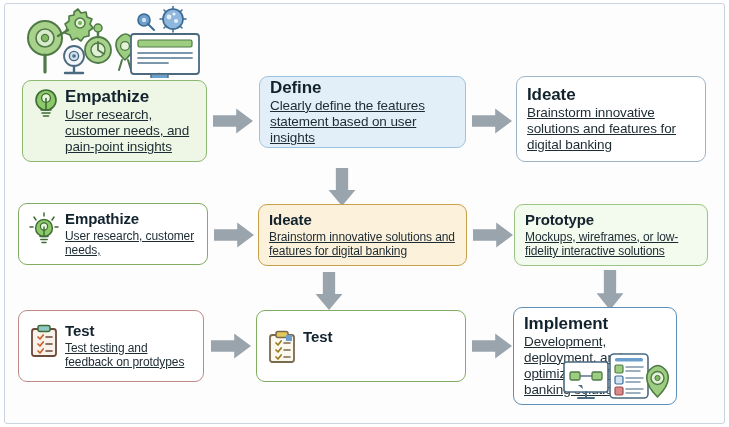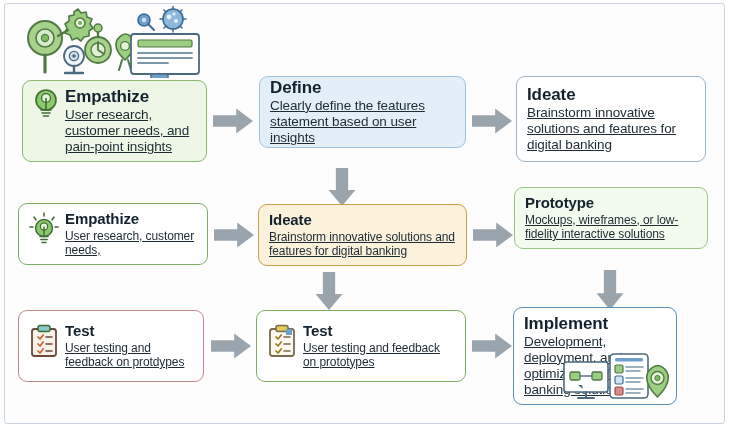--- a/index.html
+++ b/index.html
@@ -239,21 +239,21 @@
     <div class="card-body">
       <div class="card-text">
         <div class="card-title">Ideate</div>
         <div class="card-desc">Brainstorm innovative solutions and features for digital banking</div>
       </div>
     </div>
   </div>
 
   <div class="arrow-r" style="left:473px; top:222px; width:40px; height:26px;"></div>
 
-  <div class="card mint t15" style="left:514px; top:187px; width:194px; height:62px;">
+  <div class="card mint t15" style="left:514px; top:204px; width:194px; height:62px;">
     <div class="card-body">
       <div class="card-text">
         <div class="card-title">Prototype</div>
         <div class="card-desc">Mockups, wireframes, or low-fidelity interactive solutions</div>
       </div>
     </div>
   </div>
 
   <div class="arrow-d" style="left:315px; top:272px; width:28px; height:38px;"></div>
 
@@ -266,21 +266,21 @@
           <rect x="3" y="5" width="24" height="27" rx="2.5" fill="#f7f3ea" stroke="#6b4a3c" stroke-width="1.8"></rect>
           <rect x="9" y="1.5" width="12" height="6" rx="2" fill="#8fc9c6" stroke="#3f6b34" stroke-width="1.5"></rect>
           <path d="M9 13 l2 2 3.2 -4" stroke="#c9622f" stroke-width="1.7" fill="none" stroke-linecap="round" stroke-linejoin="round"></path>
           <path d="M9 20 l2 2 3.2 -4" stroke="#c9622f" stroke-width="1.7" fill="none" stroke-linecap="round" stroke-linejoin="round"></path>
           <path d="M9 27 l2 2 3.2 -4" stroke="#c9622f" stroke-width="1.7" fill="none" stroke-linecap="round" stroke-linejoin="round"></path>
           <path d="M17 13 L23 13 M17 20 L23 20 M17 27 L23 27" stroke="#6b4a3c" stroke-width="1.6" stroke-linecap="round"></path>
         </svg>
       </span>
       <div class="card-text">
         <div class="card-title">Test</div>
-        <div class="card-desc">User testing and feedback on protdypes</div>
+        <div class="card-desc">Test testing and feedback on protdypes</div>
       </div>
     </div>
   </div>
 
   <div class="arrow-r" style="left:211px; top:333px; width:40px; height:26px;"></div>
 
   <div class="card white-green t15 inline" style="left:256px; top:310px; width:210px; height:72px;">
     <div class="card-body">
       <span class="card-icon">
         <svg width="30" height="34" viewBox="0 0 30 34">
@@ -288,21 +288,20 @@
           <rect x="9" y="1.5" width="12" height="6" rx="2" fill="#e5c85a" stroke="#7a6a4e" stroke-width="1.5"></rect>
           <rect x="19" y="5" width="6" height="6" fill="#6c9fcb"></rect>
           <path d="M9 13 l2 2 3.2 -4" stroke="#9c7b1f" stroke-width="1.7" fill="none" stroke-linecap="round" stroke-linejoin="round"></path>
           <path d="M9 20 l2 2 3.2 -4" stroke="#9c7b1f" stroke-width="1.7" fill="none" stroke-linecap="round" stroke-linejoin="round"></path>
           <path d="M9 27 l2 2 3.2 -4" stroke="#9c7b1f" stroke-width="1.7" fill="none" stroke-linecap="round" stroke-linejoin="round"></path>
           <path d="M17 13 L23 13 M17 20 L23 20 M17 27 L23 27" stroke="#7a6a4e" stroke-width="1.6" stroke-linecap="round"></path>
         </svg>
       </span>
       <div class="card-text">
         <div class="card-title">Test</div>
-        <div class="card-desc">User testing and feedback on prototypes</div>
       </div>
     </div>
   </div>
 
   <div class="arrow-r" style="left:472px; top:333px; width:40px; height:26px;"></div>
 
   <div class="card white-blue t17" style="left:513px; top:307px; width:164px; height:98px;">
     <div class="card-body">
       <div class="card-text">
         <div class="card-title">Implement</div>

